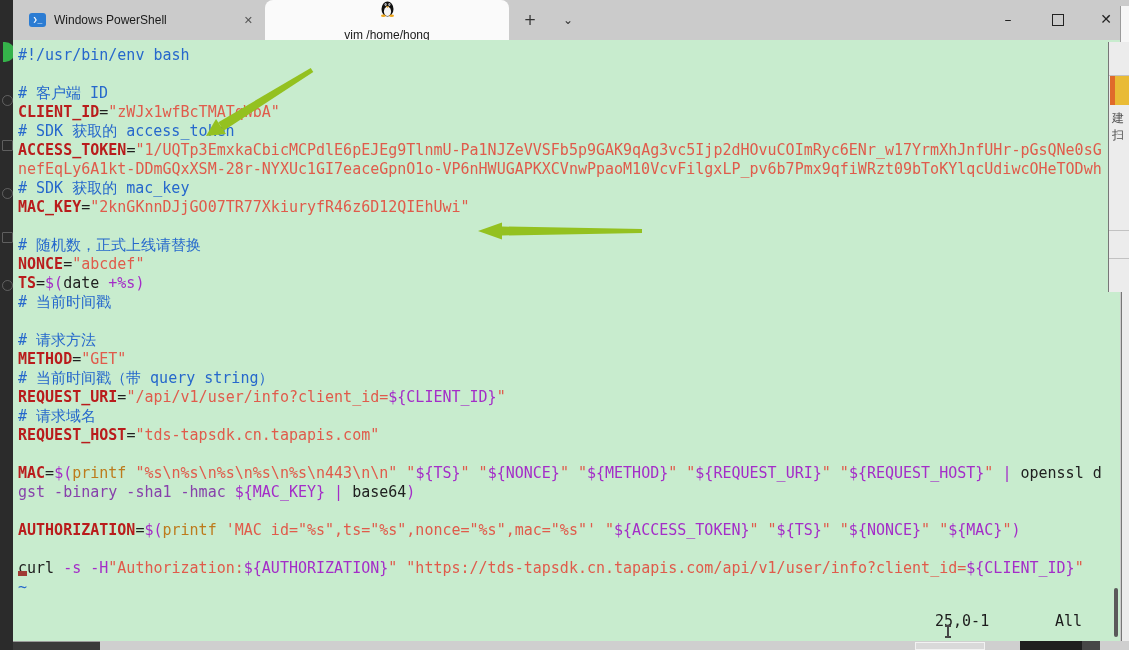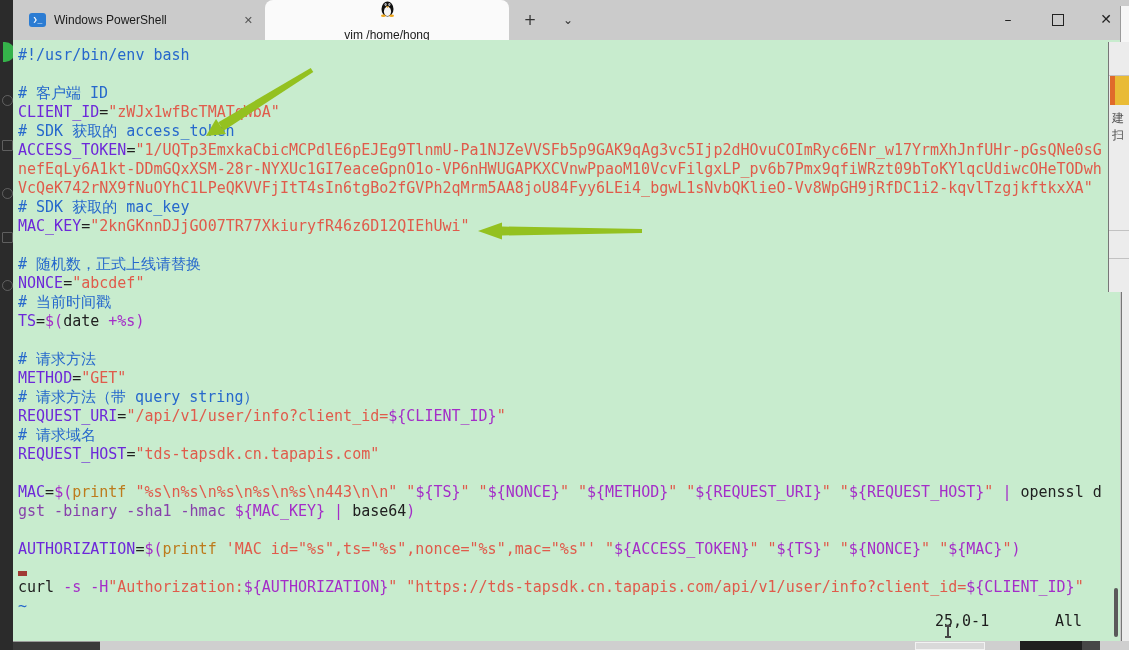--- a/index.html
+++ b/index.html
@@ -42,21 +42,21 @@
   .tabdrop{left:538px;font-size:12px;}
   .winbtn{position:absolute;top:0;height:40px;width:46px;text-align:center;line-height:38px;color:#222;
           font-family:"DejaVu Sans",sans-serif;font-size:14px;}
   .minb{left:972px;} .maxb{left:1022px;} .clsb{left:1070px;}
   .maxb .sq{display:inline-block;width:10px;height:10px;border:1px solid #222;vertical-align:middle;}
 
   
   .screen{position:absolute;left:0;top:40px;width:1107px;height:601px;background:#c8ecce;overflow:hidden;}
   .code{position:absolute;left:5px;top:6px;font-size:15px;line-height:19px;letter-spacing:0;}
   .row{height:19px;white-space:pre;}
-  .c-com{color:#2668cc;} .c-var{color:#6d28d9;} .c-str{color:#e05b4b;} .c-pur{color:#a42dc8;}
+  .c-com{color:#2668cc;} .c-var{color:#b91c1c;font-weight:bold;} .c-str{color:#e05b4b;} .c-pur{color:#a42dc8;}
   .c-orn{color:#bd7b1c;} .c-blk{color:#202020;} .c-dpu{color:#8741ab;}
   .cursor{position:absolute;left:5px;top:531px;width:9px;height:5px;background:#a03a34;}
   .ruler{position:absolute;top:572px;left:0;width:100%;height:19px;font-size:15px;color:#1c1c1c;}
   .ruler .pos{position:absolute;left:922px;} .ruler .scr{position:absolute;left:1042px;}
   .vscroll{position:absolute;left:1101px;top:548px;width:4px;height:49px;background:#5a5a5a;border-radius:2px;}
 
   
   .overlay{position:absolute;left:0;top:0;width:1129px;height:650px;z-index:4;pointer-events:none;}
 
   
@@ -125,32 +125,31 @@
 
   <div class="screen">
     <div class="code" id="code">
         <div class="row"><span class="c-com">#!/usr/bin/env bash</span></div>
         <div class="row"></div>
         <div class="row"><span class="c-com"># 客户端 ID</span></div>
         <div class="row"><span class="c-var">CLIENT_ID</span><span class="c-blk">=</span><span class="c-str">"zWJx1wfBcTMATqWbA"</span></div>
         <div class="row"><span class="c-com"># SDK 获取的 access_token</span></div>
         <div class="row"><span class="c-var">ACCESS_TOKEN</span><span class="c-blk">=</span><span class="c-str">"1/UQTp3EmxkaCbicMCPdlE6pEJEg9TlnmU-Pa1NJZeVVSFb5p9GAK9qAg3vc5Ijp2dHOvuCOImRyc6ENr_w17YrmXhJnfUHr-pGsQNe0sG</span></div>
         <div class="row"><span class="c-str">nefEqLy6A1kt-DDmGQxXSM-28r-NYXUc1GI7eaceGpnO1o-VP6nHWUGAPKXCVnwPpaoM10VcvFilgxLP_pv6b7Pmx9qfiWRzt09bToKYlqcUdiwcOHeTODwh</span></div>
-        <div class="row"><span class="c-str">VcQeK742rNX9fNuOYhC1LPeQKVVFjItT4sIn6tgBo2fGVPh2qMrm5AA8joU84Fyy6LEi4_bgwL1sNvbQKlieO-Vv8WpGH9jRfDC1i2-kqvlTzgjkftkxXA"</span></div>
         <div class="row"><span class="c-com"># SDK 获取的 mac_key</span></div>
         <div class="row"><span class="c-var">MAC_KEY</span><span class="c-blk">=</span><span class="c-str">"2knGKnnDJjGO07TR77XkiuryfR46z6D12QIEhUwi"</span></div>
         <div class="row"></div>
         <div class="row"><span class="c-com"># 随机数，正式上线请替换</span></div>
         <div class="row"><span class="c-var">NONCE</span><span class="c-blk">=</span><span class="c-str">"abcdef"</span></div>
+        <div class="row"><span class="c-var">TS</span><span class="c-blk">=</span><span class="c-pur">$(</span><span class="c-blk">date </span><span class="c-pur">+%s</span><span class="c-pur">)</span></div>
         <div class="row"><span class="c-com"># 当前时间戳</span></div>
-        <div class="row"><span class="c-var">TS</span><span class="c-blk">=</span><span class="c-pur">$(</span><span class="c-blk">date </span><span class="c-pur">+%s</span><span class="c-pur">)</span></div>
         <div class="row"></div>
         <div class="row"><span class="c-com"># 请求方法</span></div>
         <div class="row"><span class="c-var">METHOD</span><span class="c-blk">=</span><span class="c-str">"GET"</span></div>
-        <div class="row"><span class="c-com"># 请求方法（带 query string）</span></div>
+        <div class="row"><span class="c-com"># 当前时间戳（带 query string）</span></div>
         <div class="row"><span class="c-var">REQUEST_URI</span><span class="c-blk">=</span><span class="c-str">"/api/v1/user/info?client_id=</span><span class="c-pur">${CLIENT_ID}</span><span class="c-str">"</span></div>
         <div class="row"><span class="c-com"># 请求域名</span></div>
         <div class="row"><span class="c-var">REQUEST_HOST</span><span class="c-blk">=</span><span class="c-str">"tds-tapsdk.cn.tapapis.com"</span></div>
         <div class="row"></div>
         <div class="row"><span class="c-var">MAC</span><span class="c-blk">=</span><span class="c-pur">$(</span><span class="c-orn">printf </span><span class="c-str">"%s\n%s\n%s\n%s\n%s\n443\n\n" </span><span class="c-str">"</span><span class="c-pur">${TS}</span><span class="c-str">" </span><span class="c-str">"</span><span class="c-pur">${NONCE}</span><span class="c-str">" </span><span class="c-str">"</span><span class="c-pur">${METHOD}</span><span class="c-str">" </span><span class="c-str">"</span><span class="c-pur">${REQUEST_URI}</span><span class="c-str">" </span><span class="c-str">"</span><span class="c-pur">${REQUEST_HOST}</span><span class="c-str">" </span><span class="c-pur">|</span><span class="c-blk"> openssl d</span></div>
         <div class="row"><span class="c-dpu">gst -binary -sha1 -hmac </span><span class="c-pur">${MAC_KEY}</span><span class="c-blk"> </span><span class="c-pur">|</span><span class="c-blk"> base64</span><span class="c-pur">)</span></div>
         <div class="row"></div>
         <div class="row"><span class="c-var">AUTHORIZATION</span><span class="c-blk">=</span><span class="c-pur">$(</span><span class="c-orn">printf </span><span class="c-str">'MAC id="%s",ts="%s",nonce="%s",mac="%s"' </span><span class="c-str">"</span><span class="c-pur">${ACCESS_TOKEN}</span><span class="c-str">" </span><span class="c-str">"</span><span class="c-pur">${TS}</span><span class="c-str">" </span><span class="c-str">"</span><span class="c-pur">${NONCE}</span><span class="c-str">" </span><span class="c-str">"</span><span class="c-pur">${MAC}</span><span class="c-str">"</span><span class="c-pur">)</span></div>
         <div class="row"></div>
         <div class="row"><span class="c-blk">curl </span><span class="c-pur">-s </span><span class="c-pur">-H</span><span class="c-str">"Authorization:</span><span class="c-pur">${AUTHORIZATION}</span><span class="c-str">" </span><span class="c-str">"https://tds-tapsdk.cn.tapapis.com/api/v1/user/info?client_id=</span><span class="c-pur">${CLIENT_ID}</span><span class="c-str">"</span></div>

